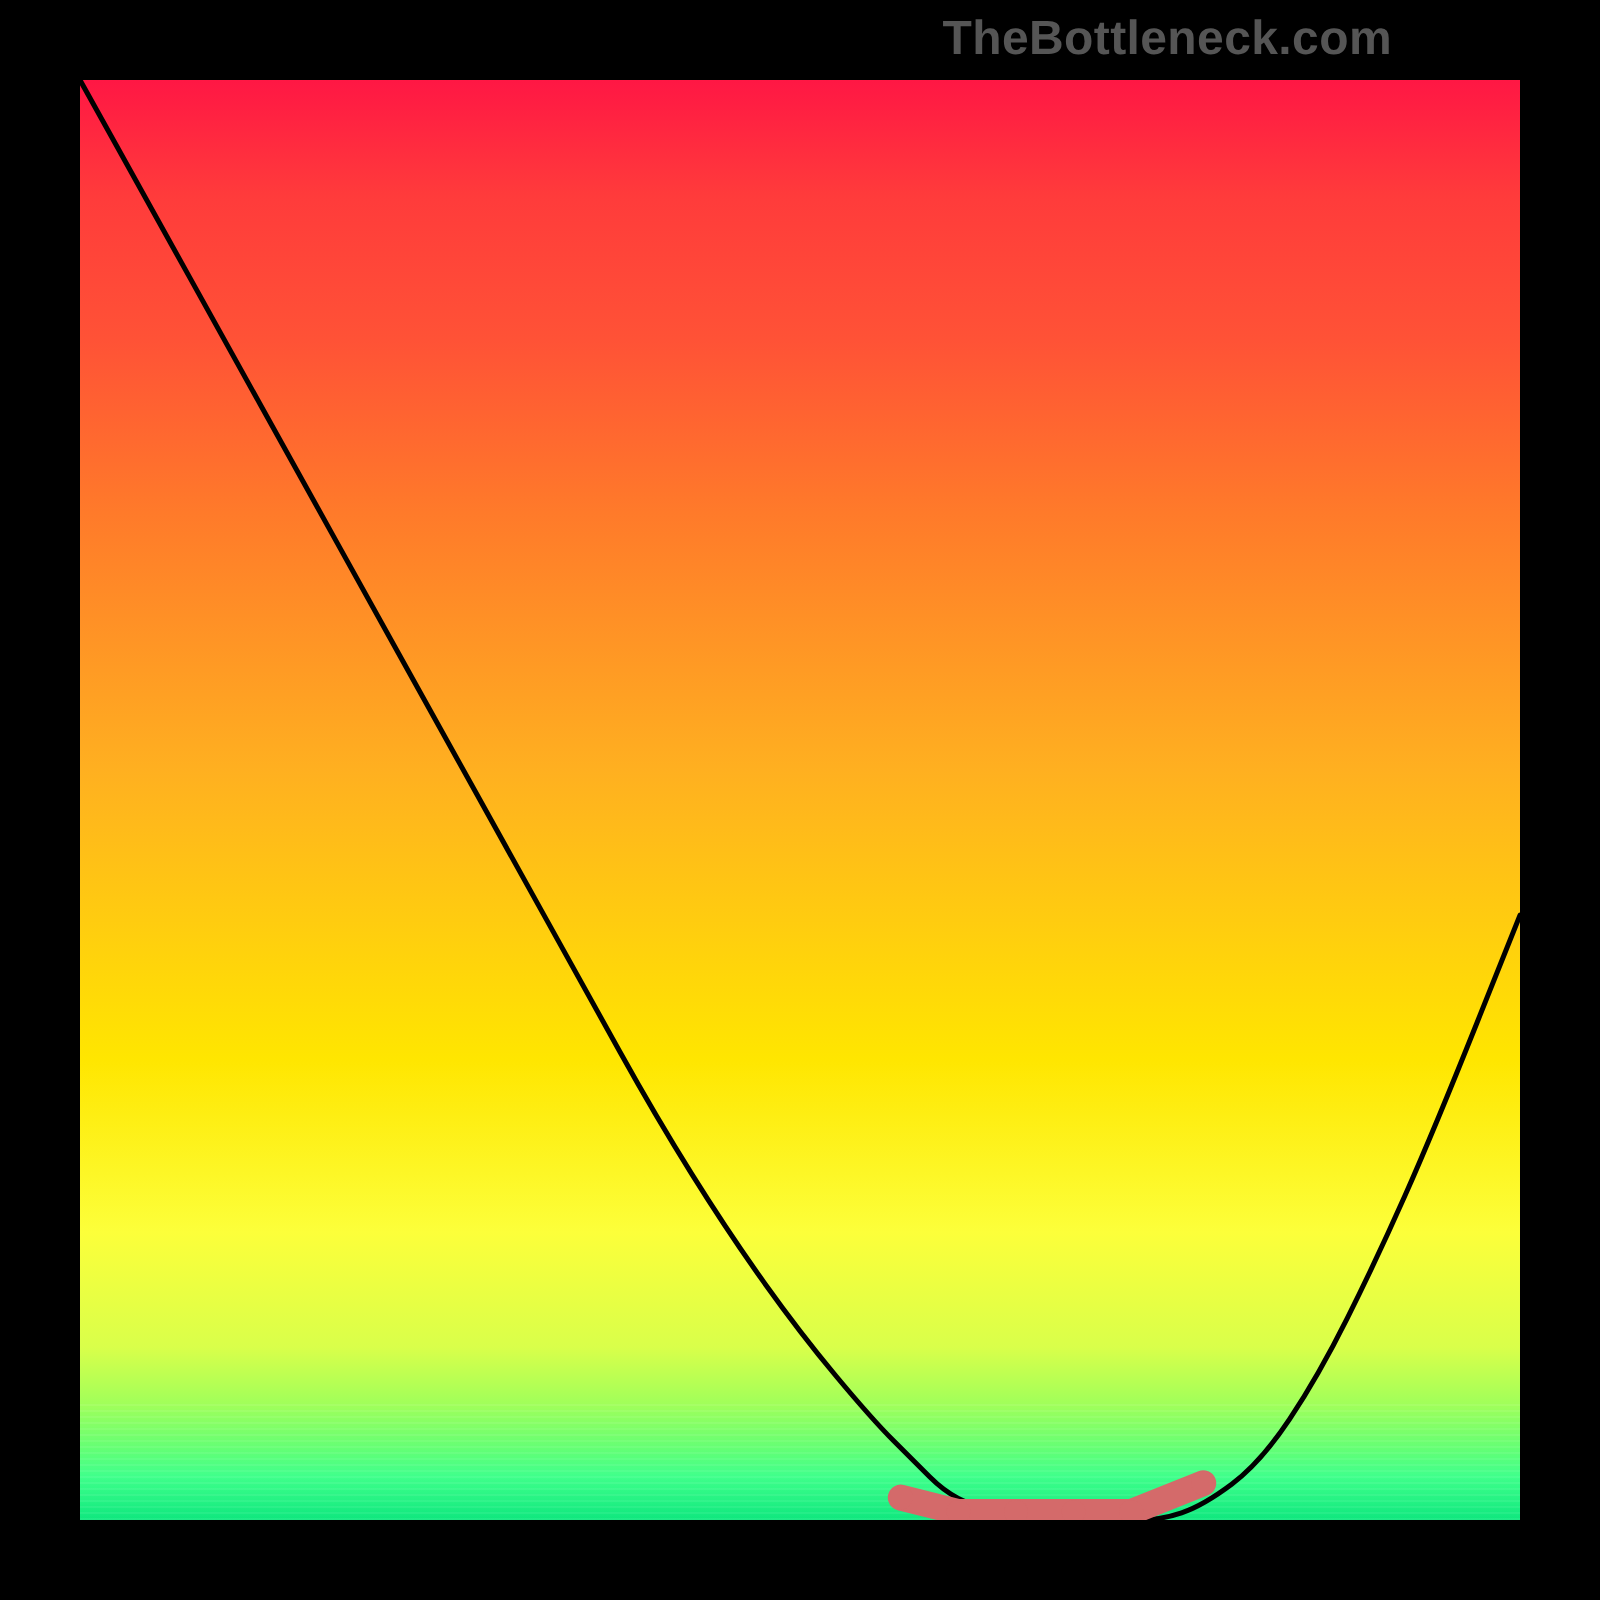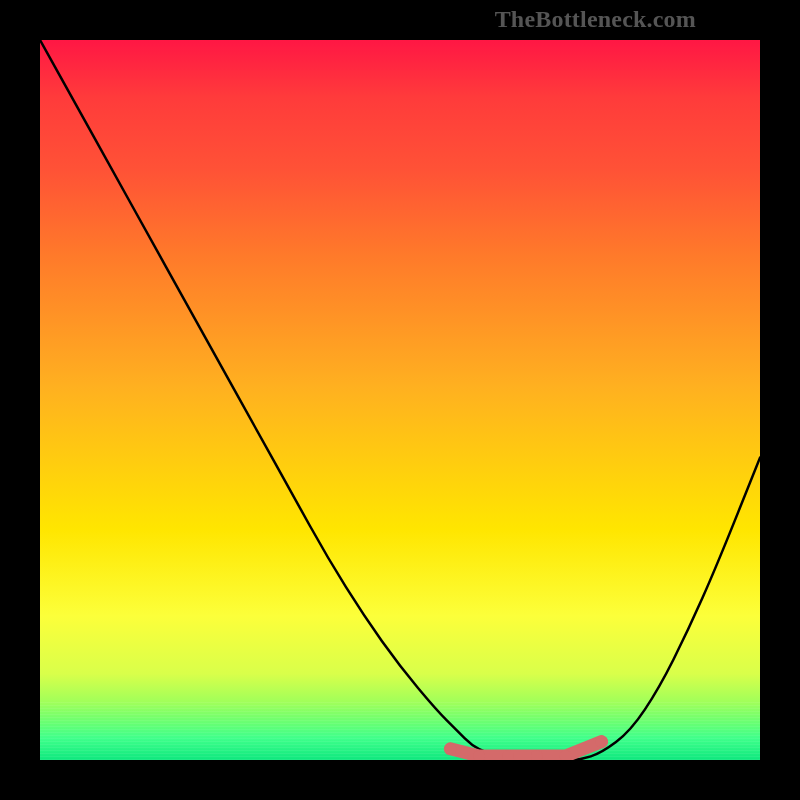--- a/index.html
+++ b/index.html
@@ -9,21 +9,20 @@
     height: 800px;
     background: #000;
     overflow: hidden;
     font-family: Arial, Helvetica, sans-serif;
   }
   .frame {
     position: relative;
     width: 710px;
     height: 800px;
     background: #000;
-    font-family: Liberation Serif, serif;
   }
   .watermark {
     position: absolute;
     top: 6px;
     right: 14px;
     color: #555;
     font-size: 24px;
     font-weight: 600;
     letter-spacing: 0.2px;
     z-index: 5;

